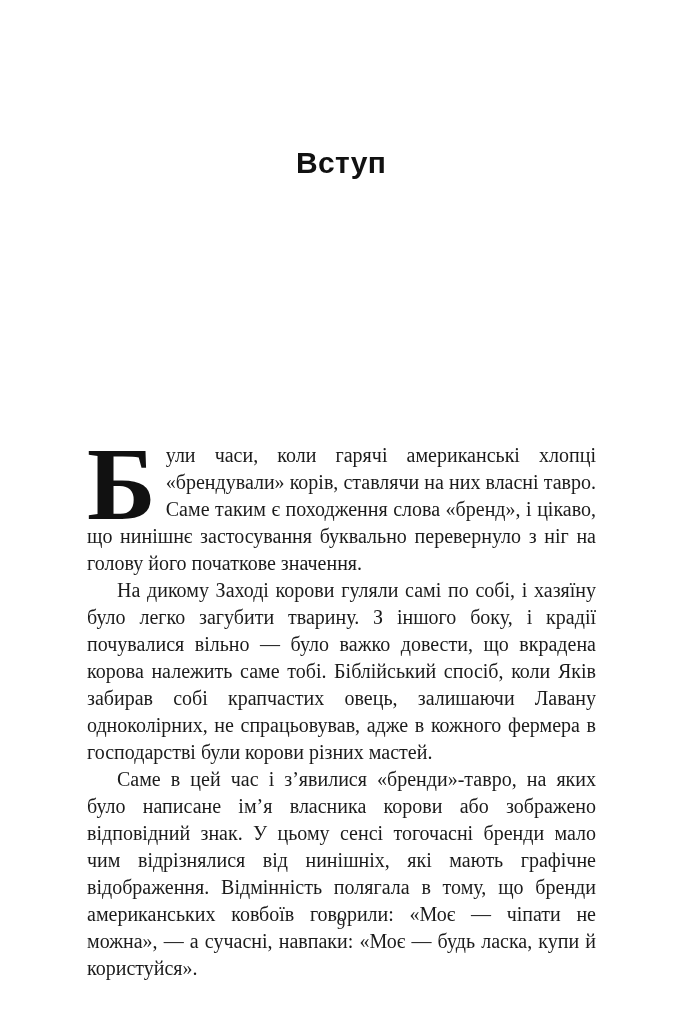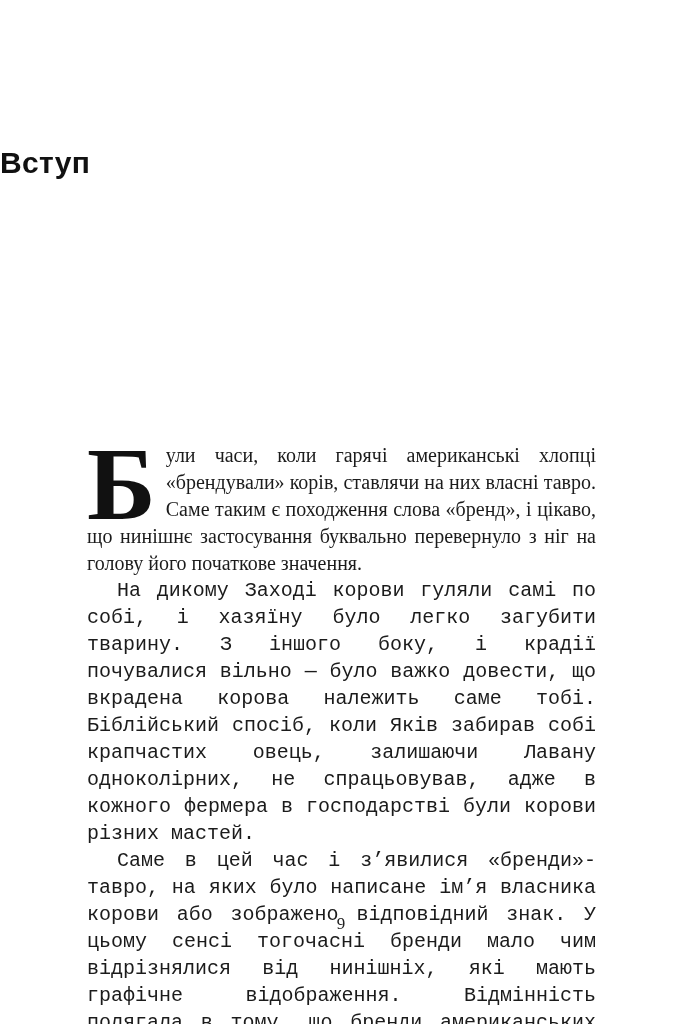--- a/index.html
+++ b/index.html
@@ -15,20 +15,21 @@
     margin: 0 auto;
     overflow: hidden;
     color: #1b1b1b;
   }
   .chapter-title {
     position: absolute;
     top: 146px;
     left: 0;
     right: 0;
     margin: 0;
+    text-align: center;
     font-family: "Liberation Sans", sans-serif;
     font-weight: 700;
     font-size: 30px;
     letter-spacing: 0.3px;
     color: #111111;
   }
   .body-text {
     position: absolute;
     top: 442px;
     left: 87px;
@@ -37,21 +38,20 @@
     font-size: 20px;
     line-height: 27px;
     text-align: justify;
     color: #1b1b1b;
   }
   .para {
     margin: 0;
   }
   .para.indented {
     text-indent: 30px;
-    font-family: Liberation Mono, monospace;
   }
   .dropcap {
     float: left;
     font-family: "Liberation Serif", "DejaVu Serif", serif;
     font-weight: 700;
     font-size: 104px;
     line-height: 0.74;
     margin: 4px 10px 0 0;
     color: #111111;
   }

